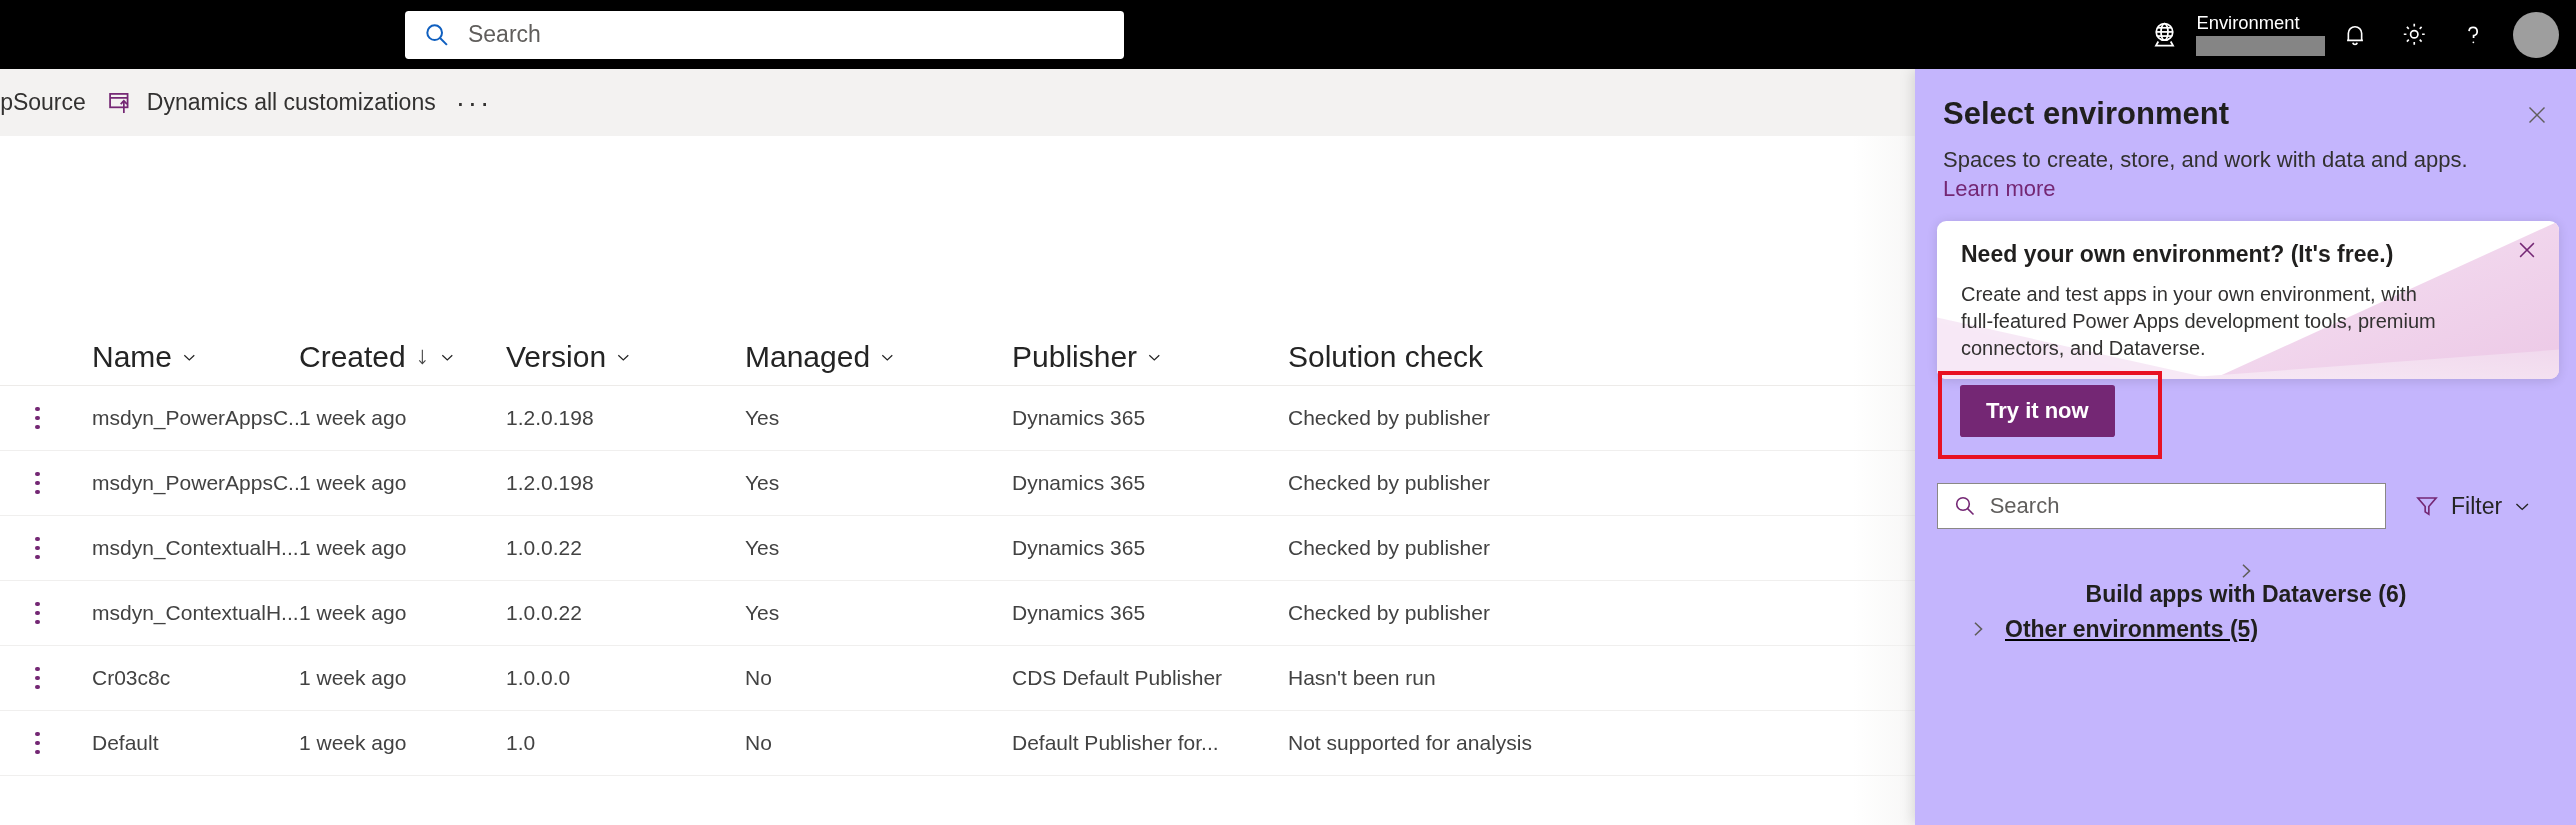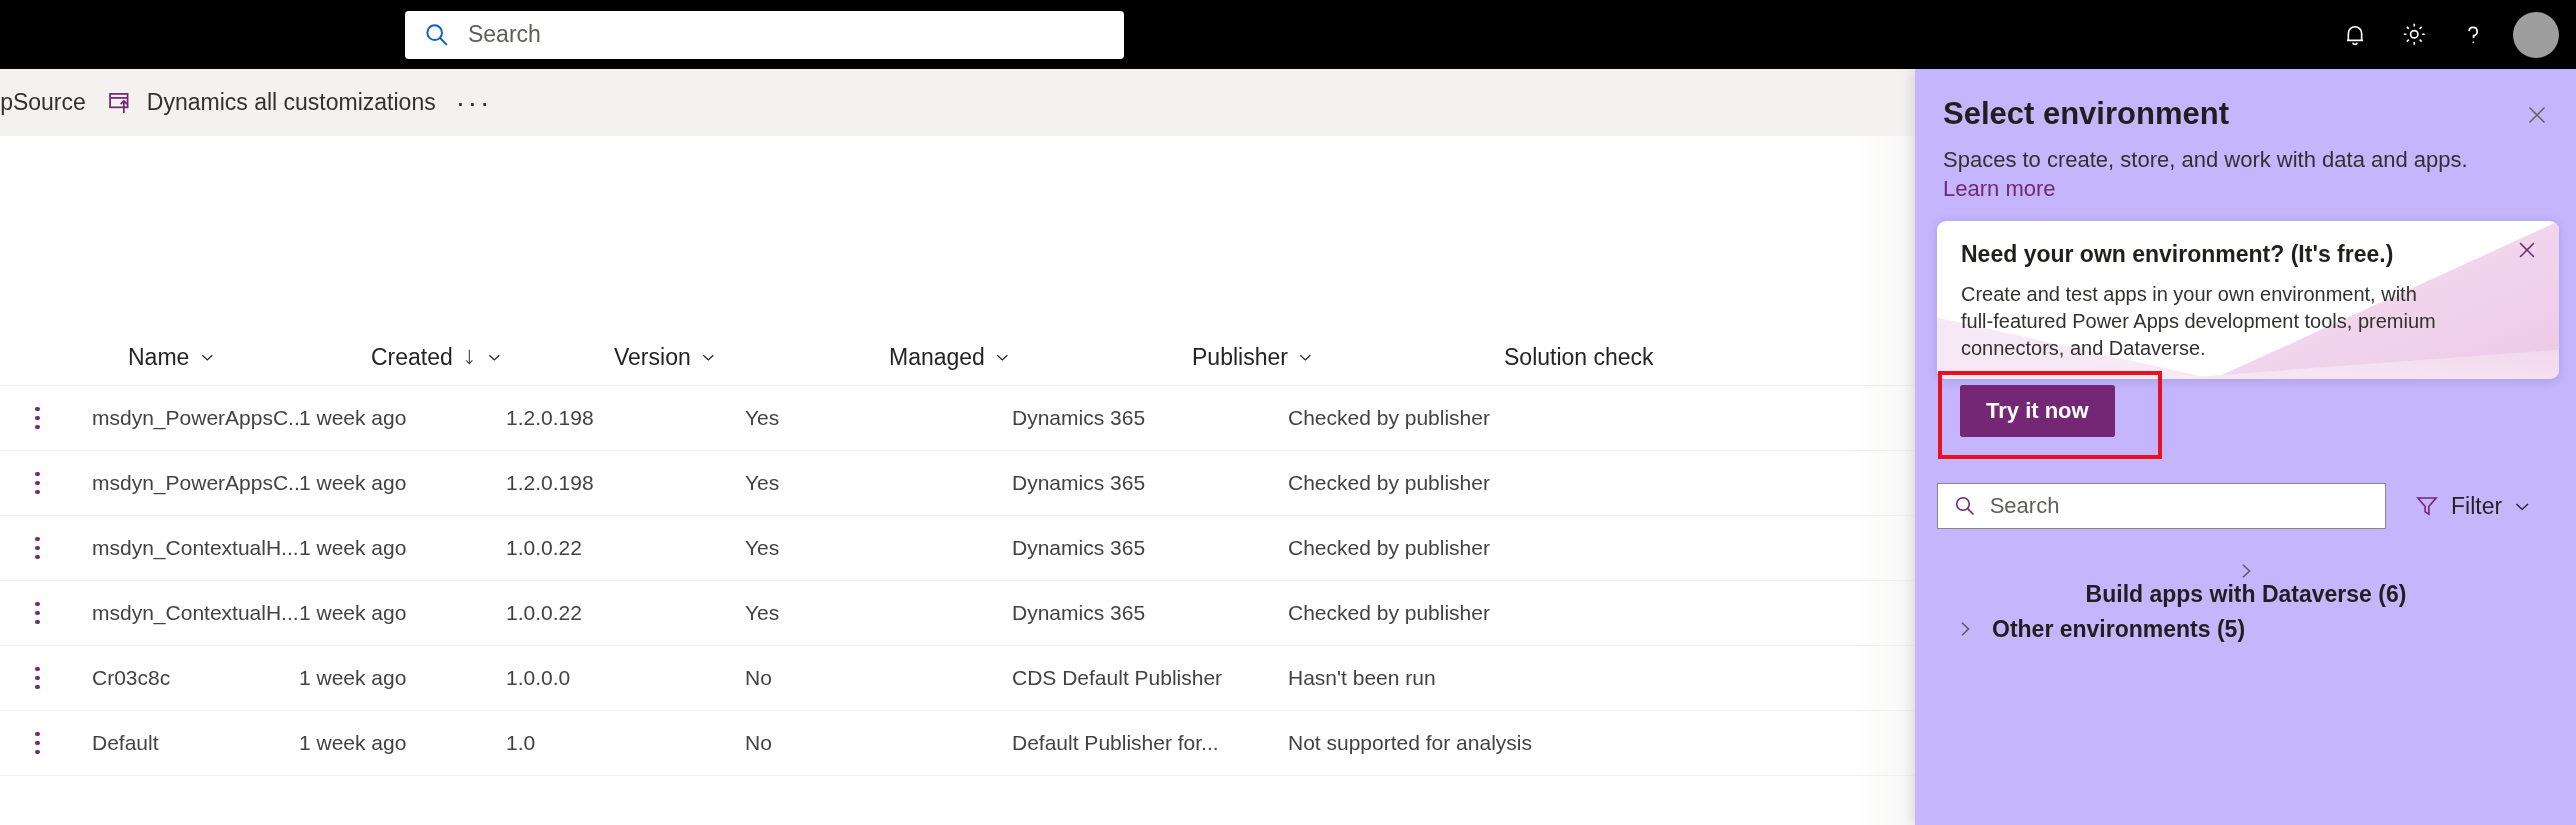--- a/index.html
+++ b/index.html
@@ -67,22 +67,22 @@
     position: absolute; left: 0; top: 136px; width: 1927px; height: 689px;
     background: #ffffff; overflow: hidden;
   }
   .grid { position: absolute; left: 0; top: 0; width: 1927px; }
   .grid-head {
     display: flex; align-items: center; height: 57px;
     border-bottom: 0.9px solid #edebe9;
     margin-top: 193px;
   }
   .gh {
-    font-size: 23px; color: #242424; font-weight: 400;
-    display: flex; align-items: center; cursor: pointer; white-space: nowrap; margin-left: 36px;
+    font-size: 30px; color: #242424; font-weight: 400;
+    display: flex; align-items: center; cursor: pointer; white-space: nowrap;
   }
   .gh .chev { margin-left: 9.2px; display:flex; }
   .gh .sortarrow { margin-left: 9.2px; display:flex; }
 
   .grid-row {
     display: flex; align-items: center; height: 65px;
     border-bottom: 0.9px solid #f0efee;
   }
   .cell {
     font-size: 21px; color: #424242; white-space: nowrap; overflow: hidden;
@@ -201,20 +201,36 @@
         <svg width="28" height="28" viewBox="0 0 24 24" fill="none" stroke="#0f5fbf" stroke-width="1.7">
           <circle cx="10" cy="10" r="6.3"></circle>
             <line x1="14.6" y1="14.6" x2="20.5" y2="20.5"></line>
         </svg>
       </span>
       <span class="ph">Search</span>
     </div>
 
     <div class="topbar-right">
 
+      <div class="env-block">
+        <span class="globe-ico">
+          <svg width="31" height="31" viewBox="0 0 24 24" fill="none" stroke="#ffffff" stroke-width="1.35">
+            <circle cx="12" cy="10" r="6.4"></circle>
+            <ellipse cx="12" cy="10" rx="2.7" ry="6.4"></ellipse>
+            <line x1="5.6" y1="10" x2="18.4" y2="10"></line>
+            <line x1="6.4" y1="6.8" x2="17.6" y2="6.8"></line>
+            <line x1="6.4" y1="13.2" x2="17.6" y2="13.2"></line>
+            <path d="M7.2 17.4 L5.4 20.6 L18.6 20.6 L16.8 17.4"></path>
+          </svg>
+        </span>
+        <span class="env-text">
+          <span class="env-label">Environment</span>
+          <span class="env-redact"></span>
+        </span>
+      </div>
 
       <div class="tb-icon">
         <span>
           <svg width="28" height="28" viewBox="0 0 24 24" fill="none" stroke="#ffffff" stroke-width="1.4">
             <path d="M6.3 16.6 V10.6 a5.7 5.7 0 0 1 11.4 0 v6 h1.1 H5.2 Z"></path>
             <path d="M10.1 18.6 a1.95 1.95 0 0 0 3.8 0"></path>
           </svg>
         </span>
       </div>
 
@@ -503,21 +519,21 @@
 
     <div class="group" style="position:absolute;left:22px;top:492px;flex-direction:column;">
       <span class="gchev">
         <svg width="20" height="20" viewBox="0 0 16 16" fill="none" stroke="#605e5c" stroke-width="1.3">
             <path d="M5.6 3 L10.8 8 L5.6 13"></path>
           </svg>
       </span>
       <span class="glabel">Build apps with Dataverse (6)</span>
     </div>
 
-    <div class="group" style="position:absolute;left:22px;top:534px;">
+    <div class="group" style="position:absolute;left:35px;top:534px;text-decoration:underline;">
       <span class="gchev">
         <svg width="20" height="20" viewBox="0 0 16 16" fill="none" stroke="#605e5c" stroke-width="1.3">
             <path d="M5.6 3 L10.8 8 L5.6 13"></path>
           </svg>
       </span>
       <span class="glabel">Other environments (5)</span>
     </div>
   </div>
 
   <button class="try-btn">Try it now</button>

